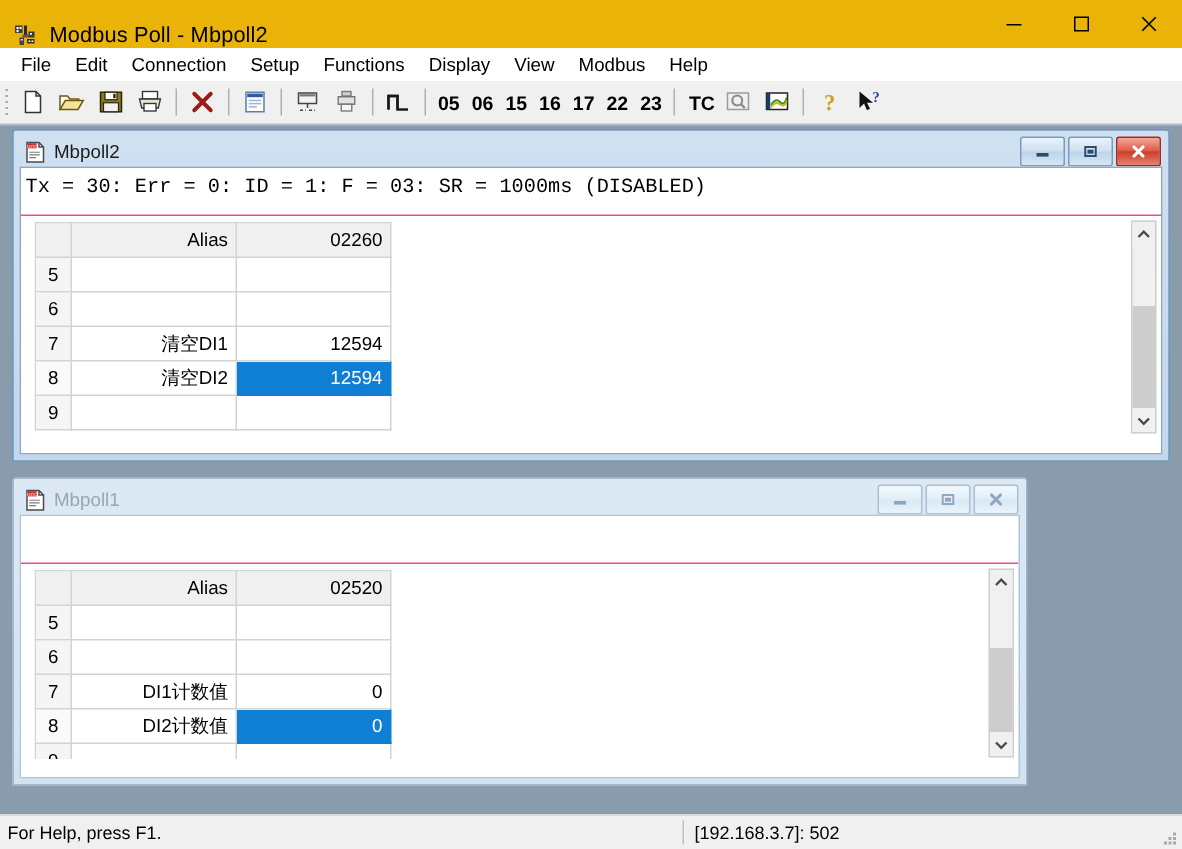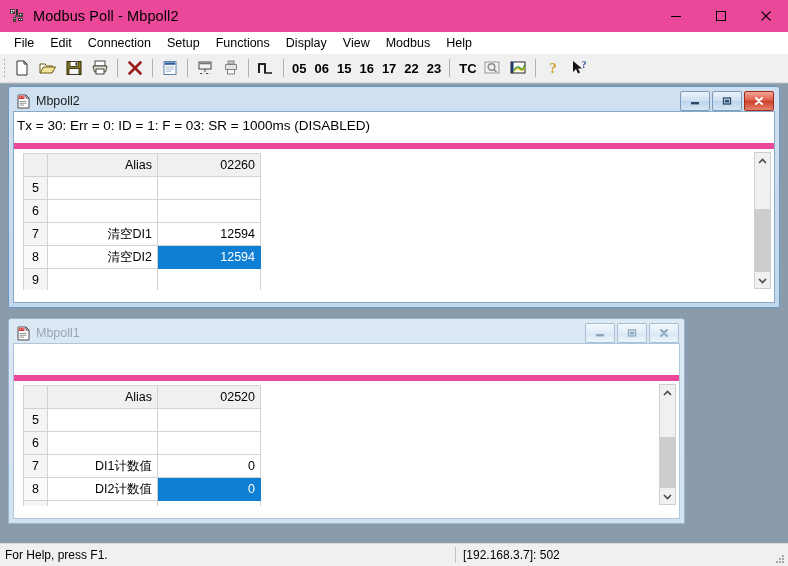--- a/index.html
+++ b/index.html
@@ -24,23 +24,23 @@
     background: #f0f0f0;
     display: flex;
     flex-direction: column;
     position: relative;
     box-sizing: border-box;
   }
 
   
   #title-bar {
     height: 32px;
-    background: #ec4899;
-    display: flex;
-    align-items: center;
+    background: #eab308;
+    display: flex;
+    align-items: flex-end;
     flex: none;
     position: relative;
   }
   #app-icon {
     width: 16px;
     height: 16px;
     margin-left: 9px;
     margin-right: 8px;
     flex: none;
     position: relative;
@@ -231,30 +231,30 @@
     position: relative;
     overflow: hidden;
   }
   .inactive .mdi-inner { border: 1px solid #aec5da; }
 
   .status-line {
     font-size: 13.5px;
     color: #000000;
     padding: 6px 2px 5px 3px;
     white-space: nowrap;
-    font-family: Liberation Sans, sans-serif;
+    font-family: Liberation Mono, monospace;
   }
 
   
   .grid-wrap {
     position: absolute;
     left: 0;
     right: 0;
     bottom: 10px;
-    border-top: 6px solid #ec4899;
+    border-top: 1px solid #ec4899;
     overflow: hidden;
   }
   .grid-scroll-host {
     position: absolute;
     left: 9px;
     top: 4px;
     right: 21px;
     bottom: 2px;
     overflow: hidden;
   }

